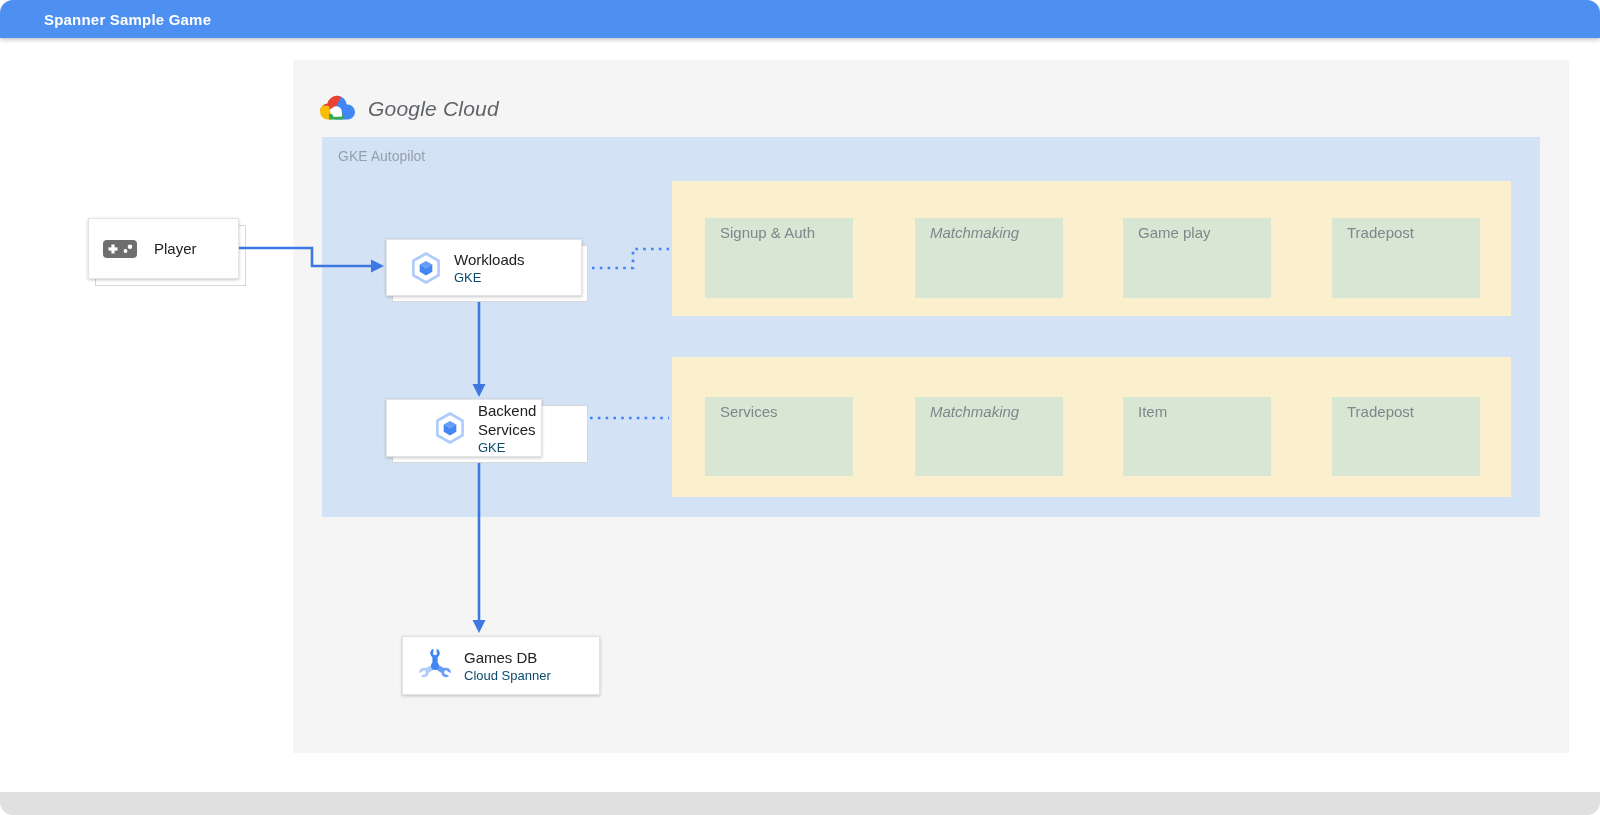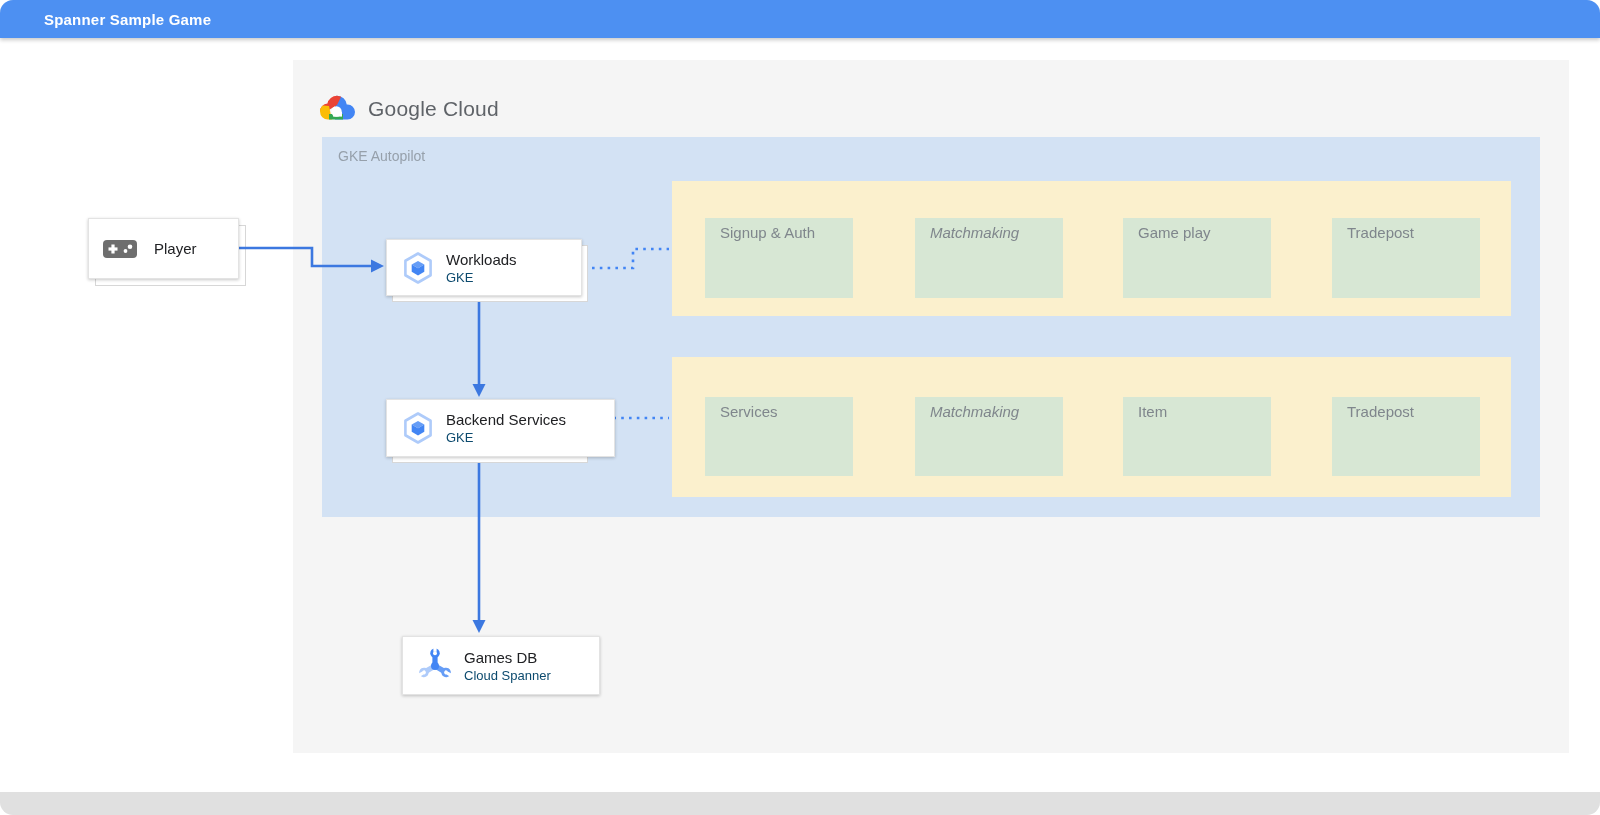--- a/index.html
+++ b/index.html
@@ -32,21 +32,21 @@
   }
   
   .diagram-panel {
     position: absolute; left: 293px; top: 60px; width: 1276px; height: 693px;
     background: #f5f5f5; z-index: 1;
   }
   .gc-logo {
     position: absolute; left: 316px; top: 92px; height: 34px;
     display: flex; align-items: center; gap: 10px; z-index: 3;
   }
-  .gc-logo .gc-text { font-size: 21px; color: #5f6368; letter-spacing: .2px; }
+  .gc-logo .gc-text { font-size: 21px; color: #5f6368; letter-spacing: .2px; font-style: italic; }
   .gke-panel {
     position: absolute; left: 322px; top: 137px; width: 1218px; height: 380px;
     background: #d3e2f4; z-index: 2;
   }
   .gke-panel-label {
     position: absolute; left: 16px; top: 11px;
     font-size: 14px; color: #96a0ab;
   }
   .services-row {
     position: absolute; left: 672px; width: 839px;
@@ -75,23 +75,23 @@
     display: flex; align-items: center;
     z-index: 6;
   }
   .node-card .icon-wrap { flex: 0 0 auto; margin-left: 13px; display:flex; align-items:center; }
   .node-card .texts { margin-left: 10px; display: flex; flex-direction: column; }
   .node-title { font-size: 15px; color: #202124; line-height: 19px; }
   .node-subtitle { font-size: 13px; color: #0c4a6e; line-height: 17px; }
   #player-card { left: 88px; top: 218px; width: 151px; height: 61px; }
   #player-card-back { left: 95px; top: 225px; width: 151px; height: 61px; }
   #player-card .node-title { margin-left: 6px; }
-  #workloads-card { left: 386px; top: 239px; width: 196px; height: 57px; }
+  #workloads-card { left: 386px; top: 239px; width: 196px; height: 57px; padding-left: 8px; }
   #workloads-card-back { left: 392px; top: 245px; width: 196px; height: 57px; }
-  #backend-card { left: 386px; top: 399px; width: 229px; height: 58px; }
+  #backend-card { left: 386px; top: 399px; width: 156px; height: 58px; padding-left: 32px; }
   #backend-card-back { left: 392px; top: 405px; width: 196px; height: 58px; }
   #gamesdb-card { left: 402px; top: 636px; width: 198px; height: 59px; }
   
   #connectors {
     position: absolute; left: 0; top: 0; width: 1600px; height: 815px;
     z-index: 5; pointer-events: none;
   }
   .arrow-line { stroke: #3c78e0; stroke-width: 2.6; fill: none; }
   .arrow-head { fill: #3c78e0; }
   .dotted-line { stroke: #4285f4; stroke-width: 2.6; fill: none; stroke-dasharray: 2.6 5.2; }

